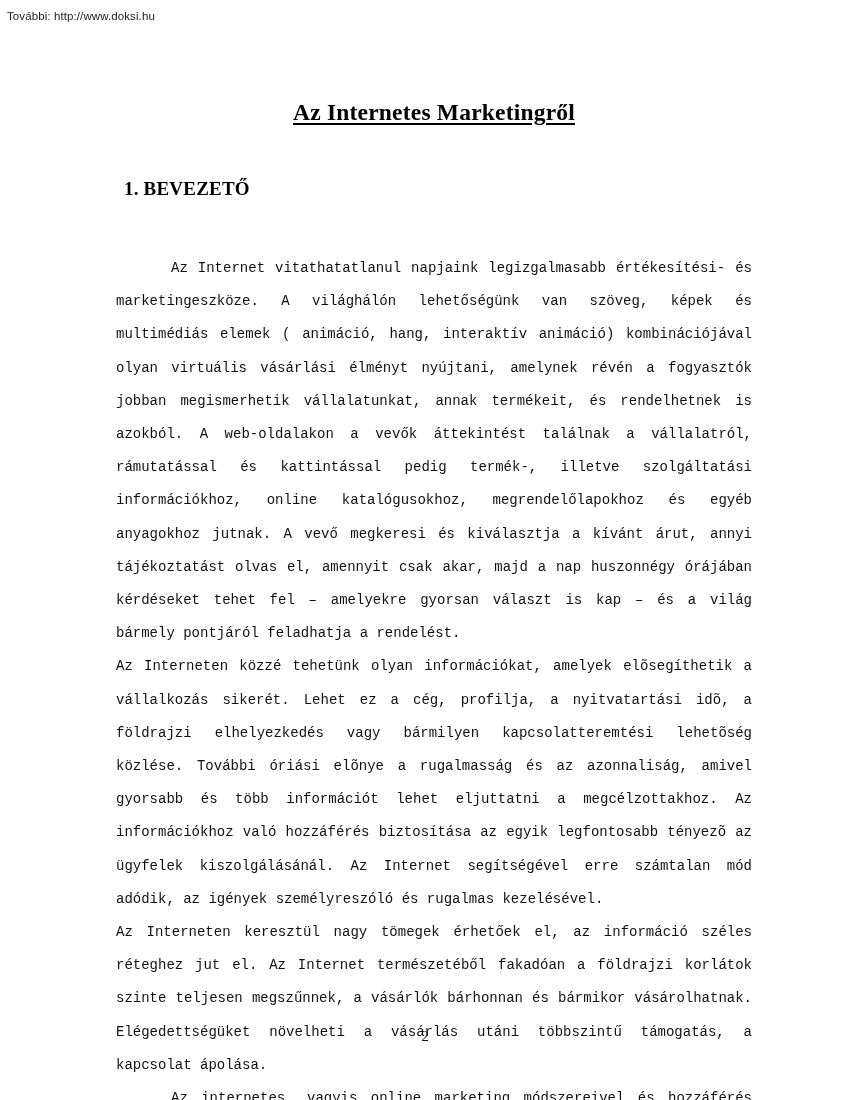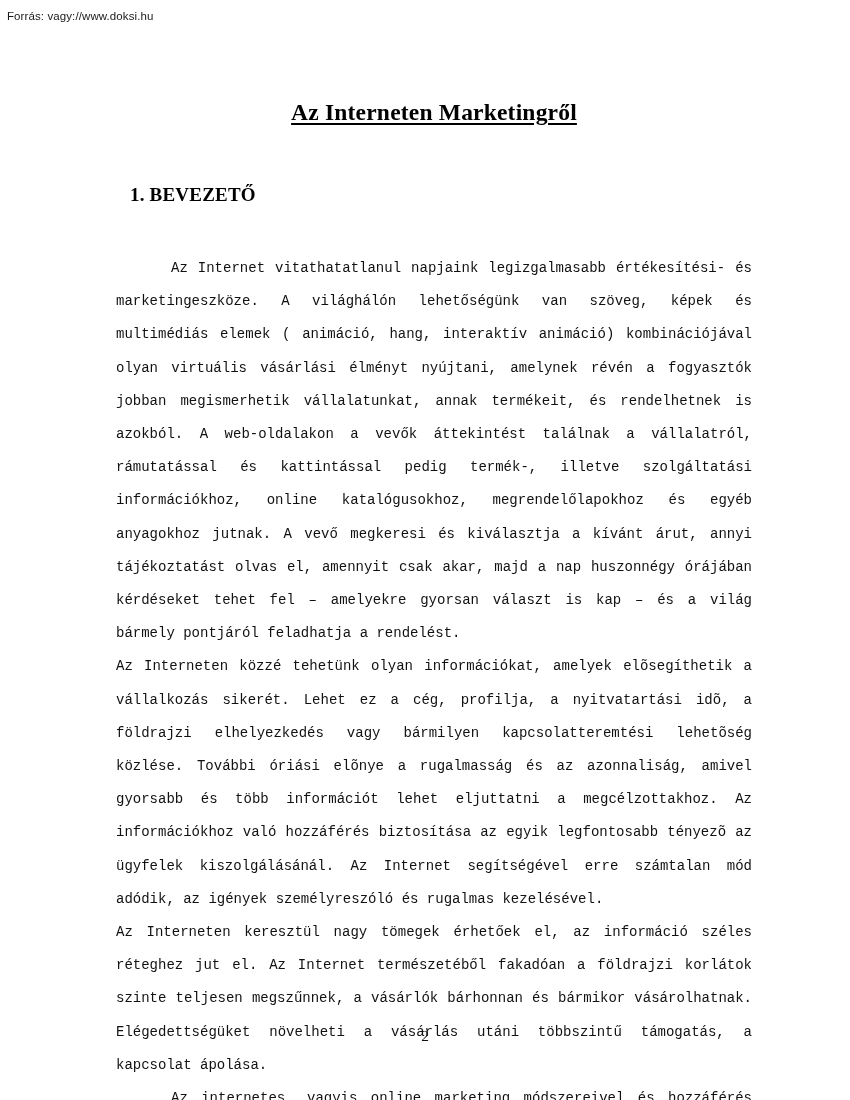--- a/index.html
+++ b/index.html
@@ -54,21 +54,21 @@
     letter-spacing: 0.2px;
   }
 
   .doc-title .ul {
     text-decoration: underline;
     text-underline-offset: 3px;
     text-decoration-thickness: 2px;
   }
 
   .section-heading {
-    margin: 14px;
+    margin: 8px;
     padding: 0;
     position: absolute;
     top: 170px;
     left: 0;
     font-family: "Liberation Serif", "DejaVu Serif", serif;
     font-size: 19px;
     font-weight: bold;
     color: #000000;
     letter-spacing: 0.2px;
   }
@@ -113,25 +113,25 @@
     font-family: "Liberation Serif", "DejaVu Serif", serif;
     font-size: 15.4px;
     color: #111111;
   }
 </style>
 </head>
 <body>
 
 <div class="page">
 
-  <div class="source-header">Forrás: vagy://www.doksi.hu</div>
+  <div class="source-header">További: http://www.doksi.hu</div>
 
   <div class="doc-body">
 
-    <h1 class="doc-title"><span class="ul">Az Interneten Marketingről</span></h1>
+    <h1 class="doc-title"><span class="ul">Az Internetes Marketingről</span></h1>
 
     <h2 class="section-heading">1. BEVEZETŐ</h2>
 
     <div class="prose">
       <p class="indented">Az Internet vitathatatlanul napjaink legizgalmasabb értékesítési- és marketingeszköze. A világhálón lehetőségünk van szöveg, képek és multimédiás elemek ( animáció, hang, interaktív animáció) kombinációjával olyan virtuális vásárlási élményt nyújtani, amelynek révén a fogyasztók jobban megismerhetik vállalatunkat, annak termékeit, és rendelhetnek is azokból. A web-oldalakon a vevők áttekintést találnak a vállalatról, rámutatással és kattintással pedig termék-, illetve szolgáltatási információkhoz, online katalógusokhoz, megrendelőlapokhoz és egyéb anyagokhoz jutnak. A vevő megkeresi és kiválasztja a kívánt árut, annyi tájékoztatást olvas el, amennyit csak akar, majd a nap huszonnégy órájában kérdéseket tehet fel – amelyekre gyorsan választ is kap – és a világ bármely pontjáról feladhatja a rendelést.</p>
       <p class="flush">Az Interneten közzé tehetünk olyan információkat, amelyek elõsegíthetik a vállalkozás sikerét. Lehet ez a cég, profilja, a nyitvatartási idõ, a földrajzi elhelyezkedés vagy bármilyen kapcsolatteremtési lehetõség közlése. További óriási elõnye a rugalmasság és az azonnaliság, amivel gyorsabb és több információt lehet eljuttatni a megcélzottakhoz. Az információkhoz való hozzáférés biztosítása az egyik legfontosabb tényezõ az ügyfelek kiszolgálásánál. Az Internet segítségével erre számtalan mód adódik, az igények személyreszóló és rugalmas kezelésével.</p>
       <p class="flush">Az Interneten keresztül nagy tömegek érhetőek el, az információ széles réteghez jut el. Az Internet természetéből fakadóan a földrajzi korlátok szinte teljesen megszűnnek, a vásárlók bárhonnan és bármikor vásárolhatnak. Elégedettségüket növelheti a vásárlás utáni többszintű támogatás, a kapcsolat ápolása.</p>
       <p class="indented">Az internetes, vagyis online marketing módszereivel és hozzáférés eszközeivel web-oldalunkat, vagyis cégünket, tevékenységünket népszerűsíthetjük.</p>
     </div>
 

